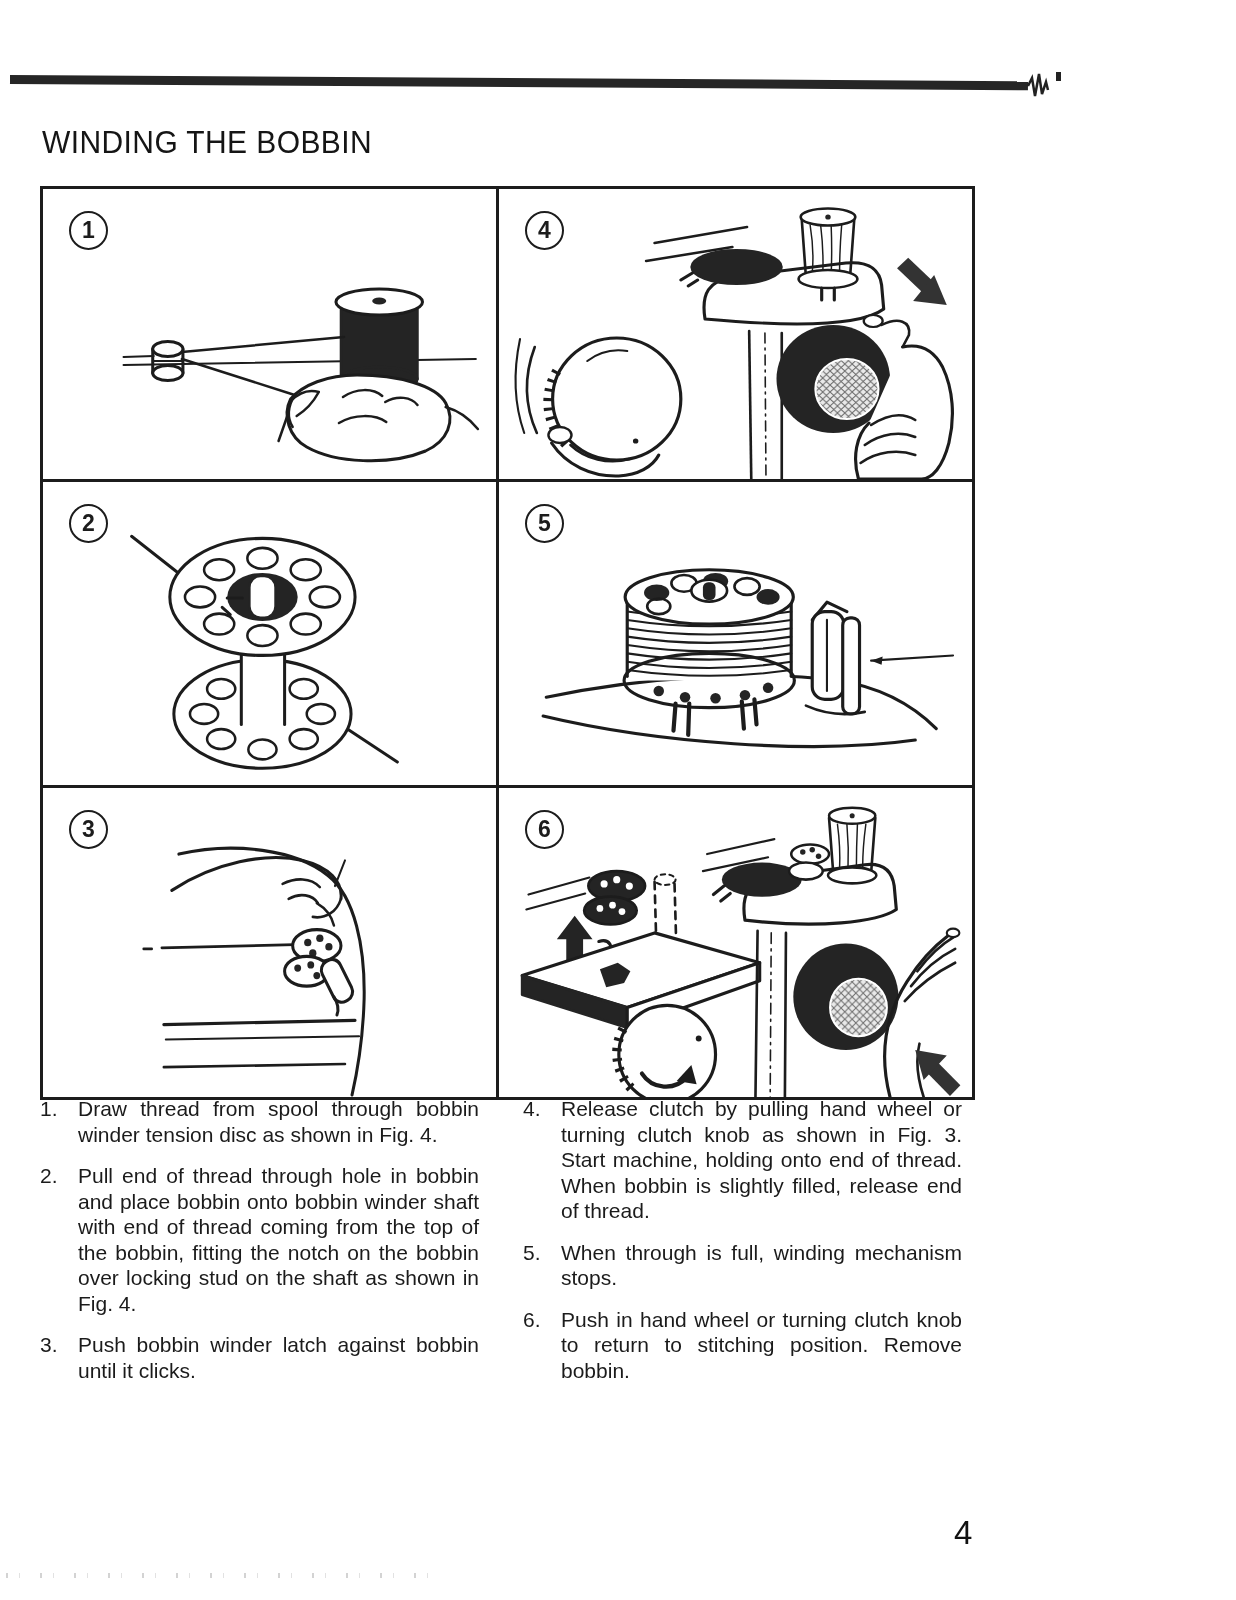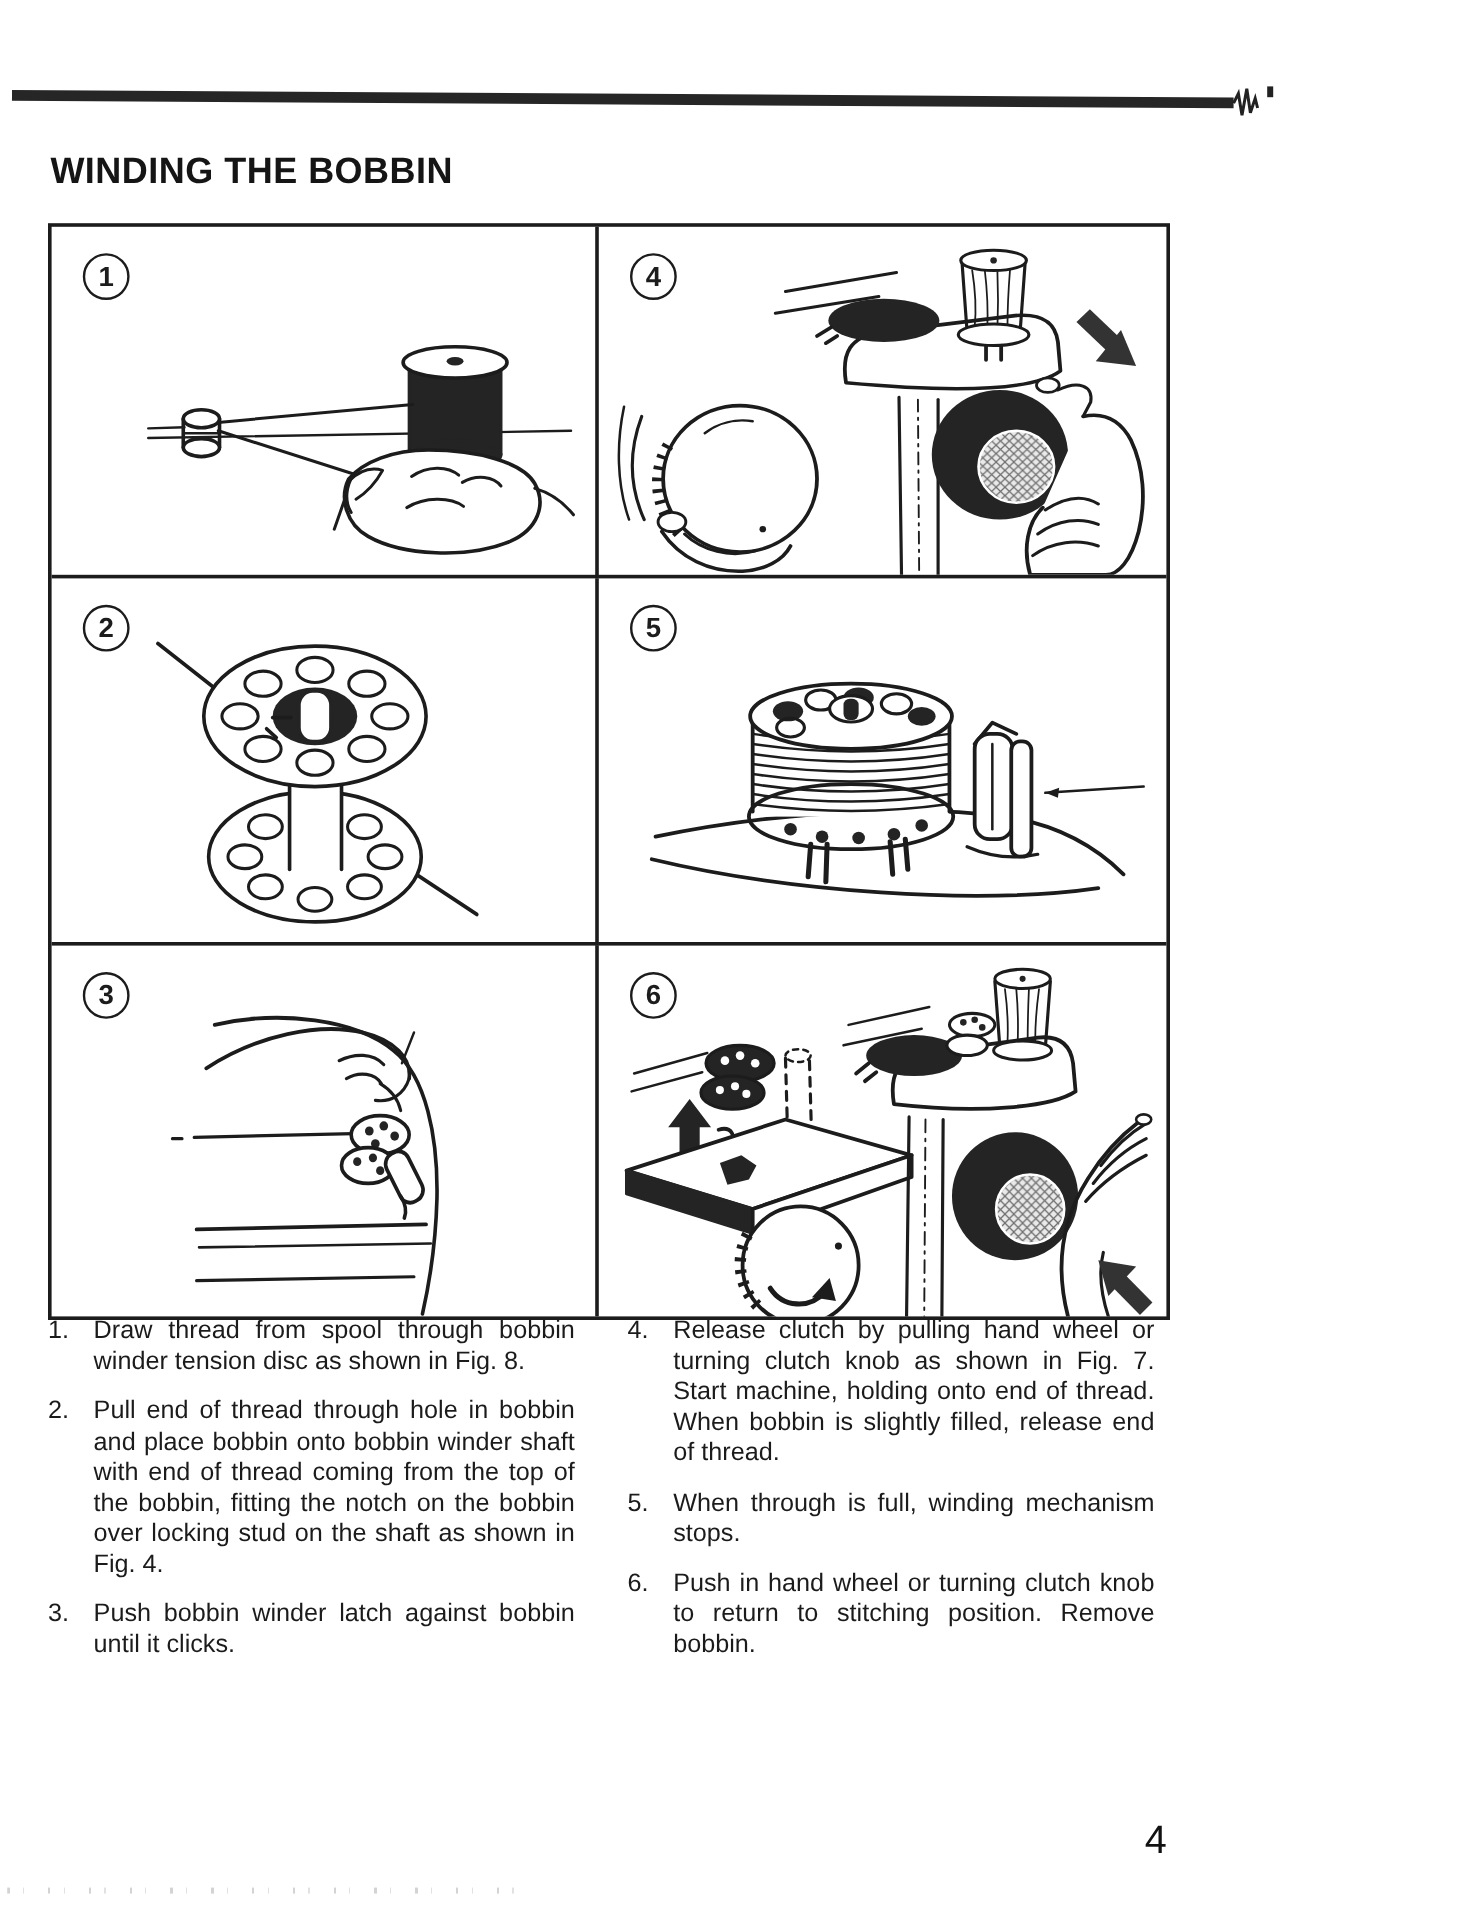--- a/index.html
+++ b/index.html
@@ -8,21 +8,21 @@
     background:#ffffff;overflow:hidden;
     font-family:"Liberation Sans",sans-serif;color:#1b1b1b;
   }
   .rule-bar{
     position:absolute;left:10px;top:75px;width:1018px;height:9px;
     background:#262626;transform:rotate(0.35deg);transform-origin:left center;
   }
   .squiggle{position:absolute;left:1024px;top:64px;}
   .page-title{
     position:absolute;left:42px;top:126px;margin:0;
-    font-size:30px;font-weight:700;letter-spacing:0.4px;color:#151515;
+    font-size:30px;font-weight:400;letter-spacing:0.4px;color:#151515;
     transform:scaleY(1.02);
     text-align:right;
   }
   .figure-grid{
     position:absolute;left:40px;top:186px;width:929px;height:908px;
     border:3px solid #1c1c1c;display:grid;
     grid-template-columns:456px 1fr;grid-template-rows:293px 306px auto;
   }
   .cell{position:relative;box-sizing:border-box;}
   .cell.cl{border-right:3px solid #1c1c1c;}
@@ -340,35 +340,35 @@
           <path d="M396,246 L426,251 L404,274 Z" style="fill:#333333;stroke:none"></path>
         </g>
       </svg>
     </div>
   </div>
 
   <div class="instructions">
     <div class="col">
       <div class="item">
         <span class="num">1.</span>
-        <span class="txt">Draw thread from spool through bobbin winder tension disc as shown in Fig. 8.</span>
+        <span class="txt">Draw thread from spool through bobbin winder tension disc as shown in Fig. 4.</span>
       </div>
       <div class="item">
         <span class="num">2.</span>
         <span class="txt">Pull end of thread through hole in bobbin and place bobbin onto bobbin winder shaft with end of thread coming from the top of the bobbin, fitting the notch on the bobbin over locking stud on the shaft as shown in Fig. 4.</span>
       </div>
       <div class="item">
         <span class="num">3.</span>
         <span class="txt">Push bobbin winder latch against bobbin until it clicks.</span>
       </div>
     </div>
     <div class="col">
       <div class="item">
         <span class="num">4.</span>
-        <span class="txt">Release clutch by pulling hand wheel or turning clutch knob as shown in Fig. 7. Start machine, holding onto end of thread. When bobbin is slightly filled, release end of thread.</span>
+        <span class="txt">Release clutch by pulling hand wheel or turning clutch knob as shown in Fig. 3. Start machine, holding onto end of thread. When bobbin is slightly filled, release end of thread.</span>
       </div>
       <div class="item">
         <span class="num">5.</span>
         <span class="txt">When through is full, winding mechanism stops.</span>
       </div>
       <div class="item">
         <span class="num">6.</span>
         <span class="txt">Push in hand wheel or turning clutch knob to return to stitching position. Remove bobbin.</span>
       </div>
     </div>

